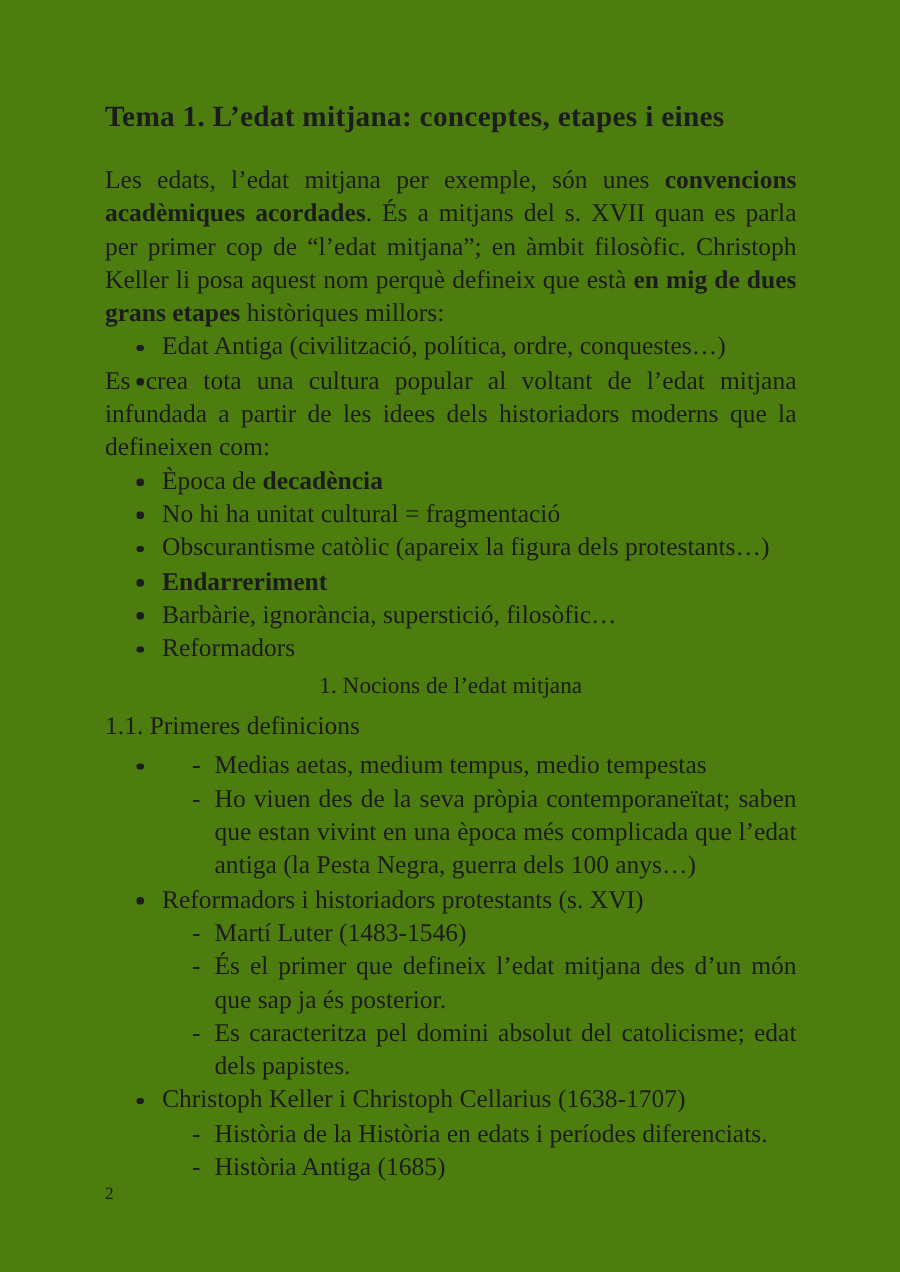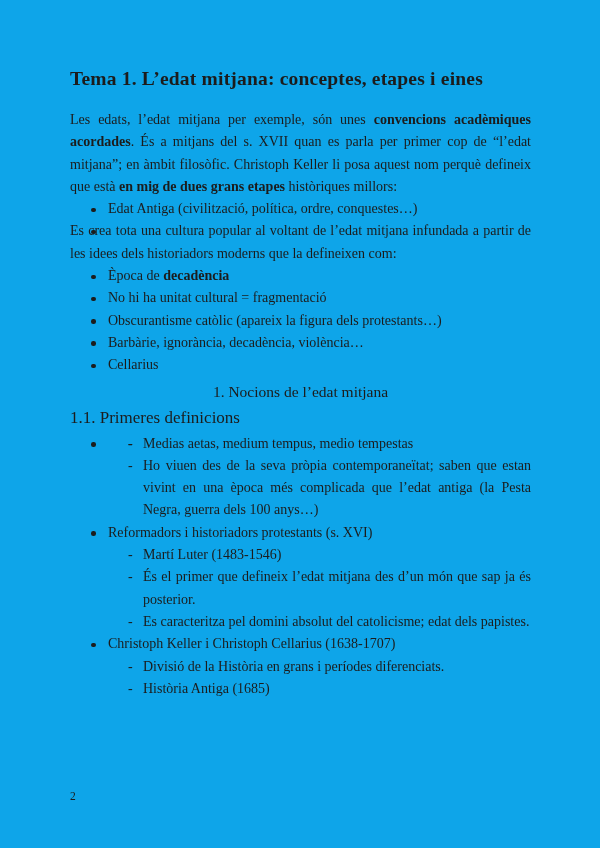--- a/index.html
+++ b/index.html
@@ -1,23 +1,23 @@
 <!DOCTYPE html>
 <html lang="ca"><head>
 <meta charset="utf-8">
 <style>
   html,body { margin:0; padding:0; background:#e8e8e8; }
   .page {
-    position:relative; width:600px; height:848px; background:#0ea5e9;
+    position:relative; width:600px; height:848px; background:#4d7c0f;
     font-family:"Liberation Serif","DejaVu Serif",serif;
     color:#1c1c1c; overflow:hidden;
   }
   .content { position:absolute; left:70px; top:66px; width:461px; }
   .title { font-size:19.5px; font-weight:700; line-height:26px; margin:0 0 17px 0; letter-spacing:0.2px; }
-  .body { font-size:14px; line-height:22.3px; }
+  .body { font-size:17px; line-height:22.3px; }
   p.body { margin:0; }
   .just { text-align:justify; }
   .b { font-weight:700; }
   .i { }
   .h2 { font-size:15.5px; font-weight:400; line-height:25px; margin:2px 0 3px 0;text-align:center; }
   .h3 { font-size:17px; font-weight:400; line-height:21px; margin:0 0 5px 0; }
   ul { list-style:none; margin:0; padding:0; }
   .li1 { position:relative; padding-left:38px; }
   .mk1 { position:absolute; left:21px; top:9.5px; width:4.5px; height:4.5px;
          border-radius:50%; background:#1c1c1c; }
@@ -39,22 +39,23 @@
       <li class="li1"><span class="mk1"></span><span>Edat Antiga (civilització, política, ordre, conquestes…)</span></li>
       <li class="li1"><span class="mk1"></span></li>
     </ul>
 
     <p class="body just">Es crea tota una cultura popular al voltant de l’edat mitjana infundada a partir de les idees dels historiadors moderns que la defineixen com:</p>
 
     <ul class="body l1">
       <li class="li1"><span class="mk1"></span><span>Època de </span><span class="b">decadència</span></li>
       <li class="li1"><span class="mk1"></span><span>No hi ha unitat cultural = fragmentació</span></li>
       <li class="li1"><span class="mk1"></span><span>Obscurantisme catòlic (apareix la figura dels protestants…)</span></li>
-      <li class="li1"><span class="mk1"></span><span>Barbàrie, ignorància, decadència, violència…</span></li>
-      <li class="li1"><span class="mk1"></span><span>Cellarius</span></li>
+      <li class="li1"><span class="mk1"></span><span class="b">Endarreriment</span></li>
+      <li class="li1"><span class="mk1"></span><span>Barbàrie, ignorància, superstició, filosòfic…</span></li>
+      <li class="li1"><span class="mk1"></span><span>Reformadors</span></li>
     </ul>
 
     <h2 class="h2">1. Nocions de l’edat mitjana</h2>
     <h3 class="h3">1.1. Primeres definicions</h3>
 
     <ul class="body l1">
 
       <li class="li1"><span class="mk1"></span>
         <ul class="l2">
           <li class="li2"><span class="mk2">-</span></li>
@@ -66,21 +67,21 @@
       <li class="li1"><span class="mk1"></span><span>Reformadors i historiadors protestants (s. XVI)</span>
         <ul class="l2">
           <li class="li2"><span class="mk2">-</span><span>Martí Luter (1483-1546)</span></li>
           <li class="li2 just"><span class="mk2">-</span><span>És el primer que defineix l’edat mitjana des d’un món que sap ja és posterior.</span></li>
           <li class="li2 just"><span class="mk2">-</span><span>Es caracteritza pel domini absolut del catolicisme; edat dels papistes.</span></li>
         </ul>
       </li>
 
       <li class="li1"><span class="mk1"></span><span>Christoph Keller i Christoph Cellarius (1638-1707)</span>
         <ul class="l2">
-          <li class="li2"><span class="mk2">-</span><span>Divisió de la Història en grans i períodes diferenciats.</span></li>
+          <li class="li2"><span class="mk2">-</span><span>Història de la Història en edats i períodes diferenciats.</span></li>
           <li class="li2"><span class="mk2">-</span><span class="i">Història Antiga</span><span> (1685)</span></li>
         </ul>
       </li>
 
     </ul>
   </div>
 
   <div class="pagenum">2</div>
 </div>
 

